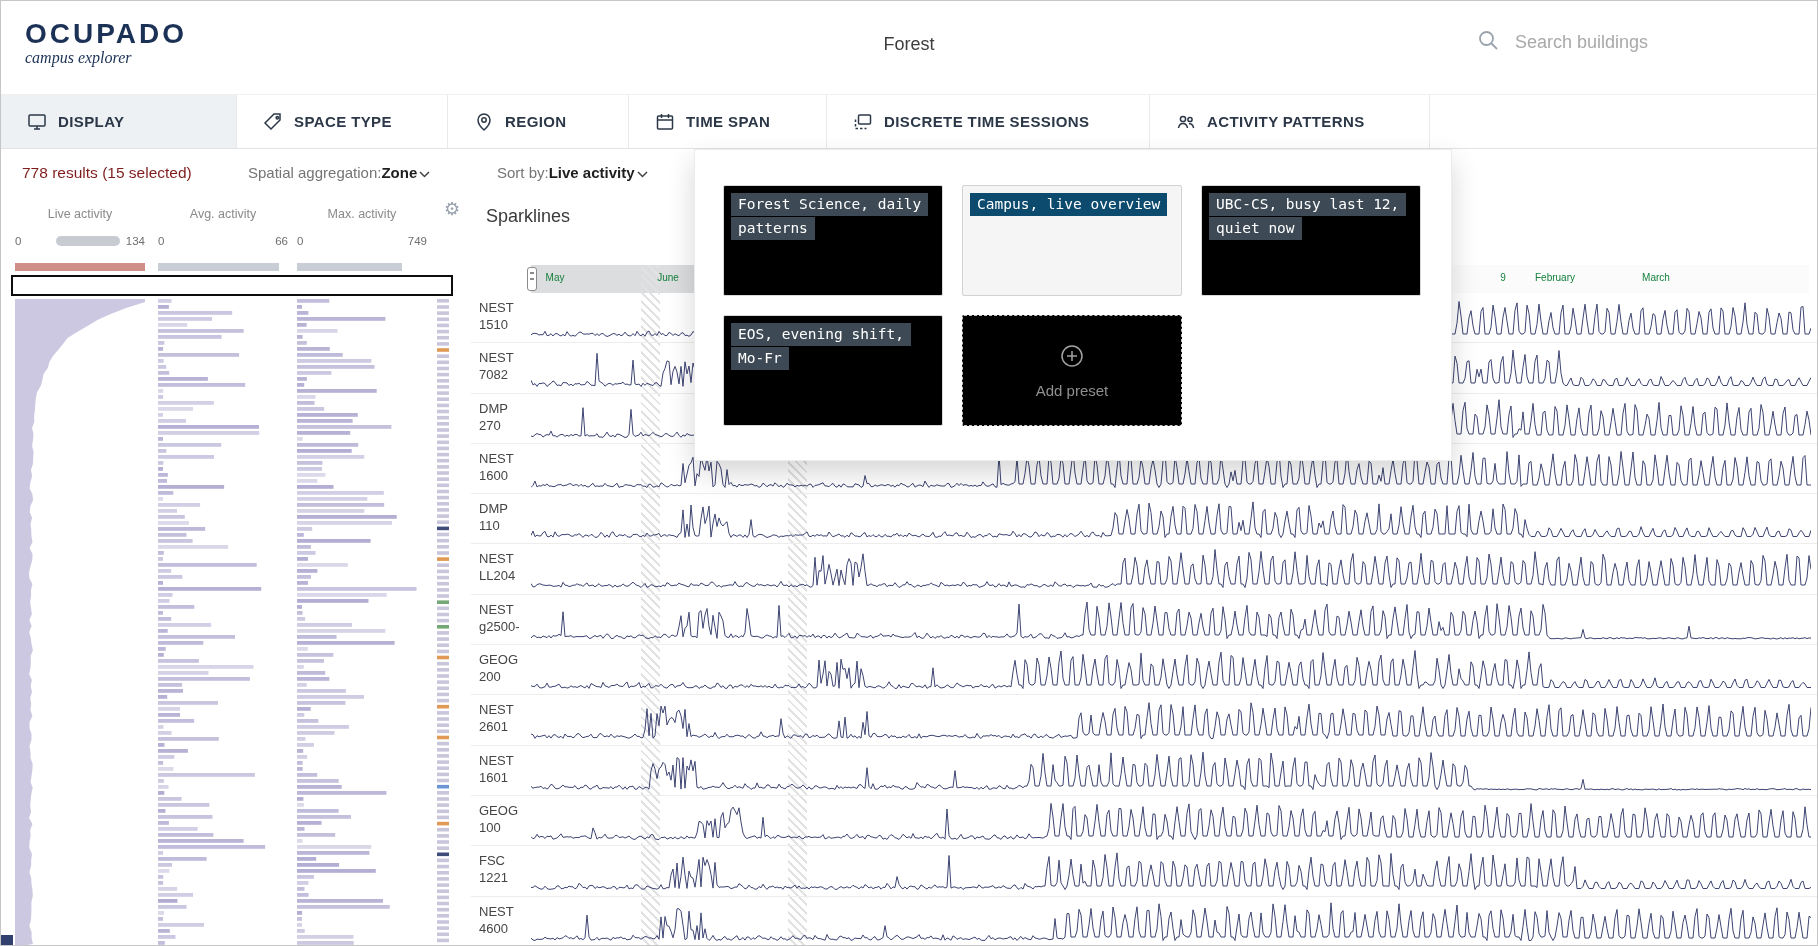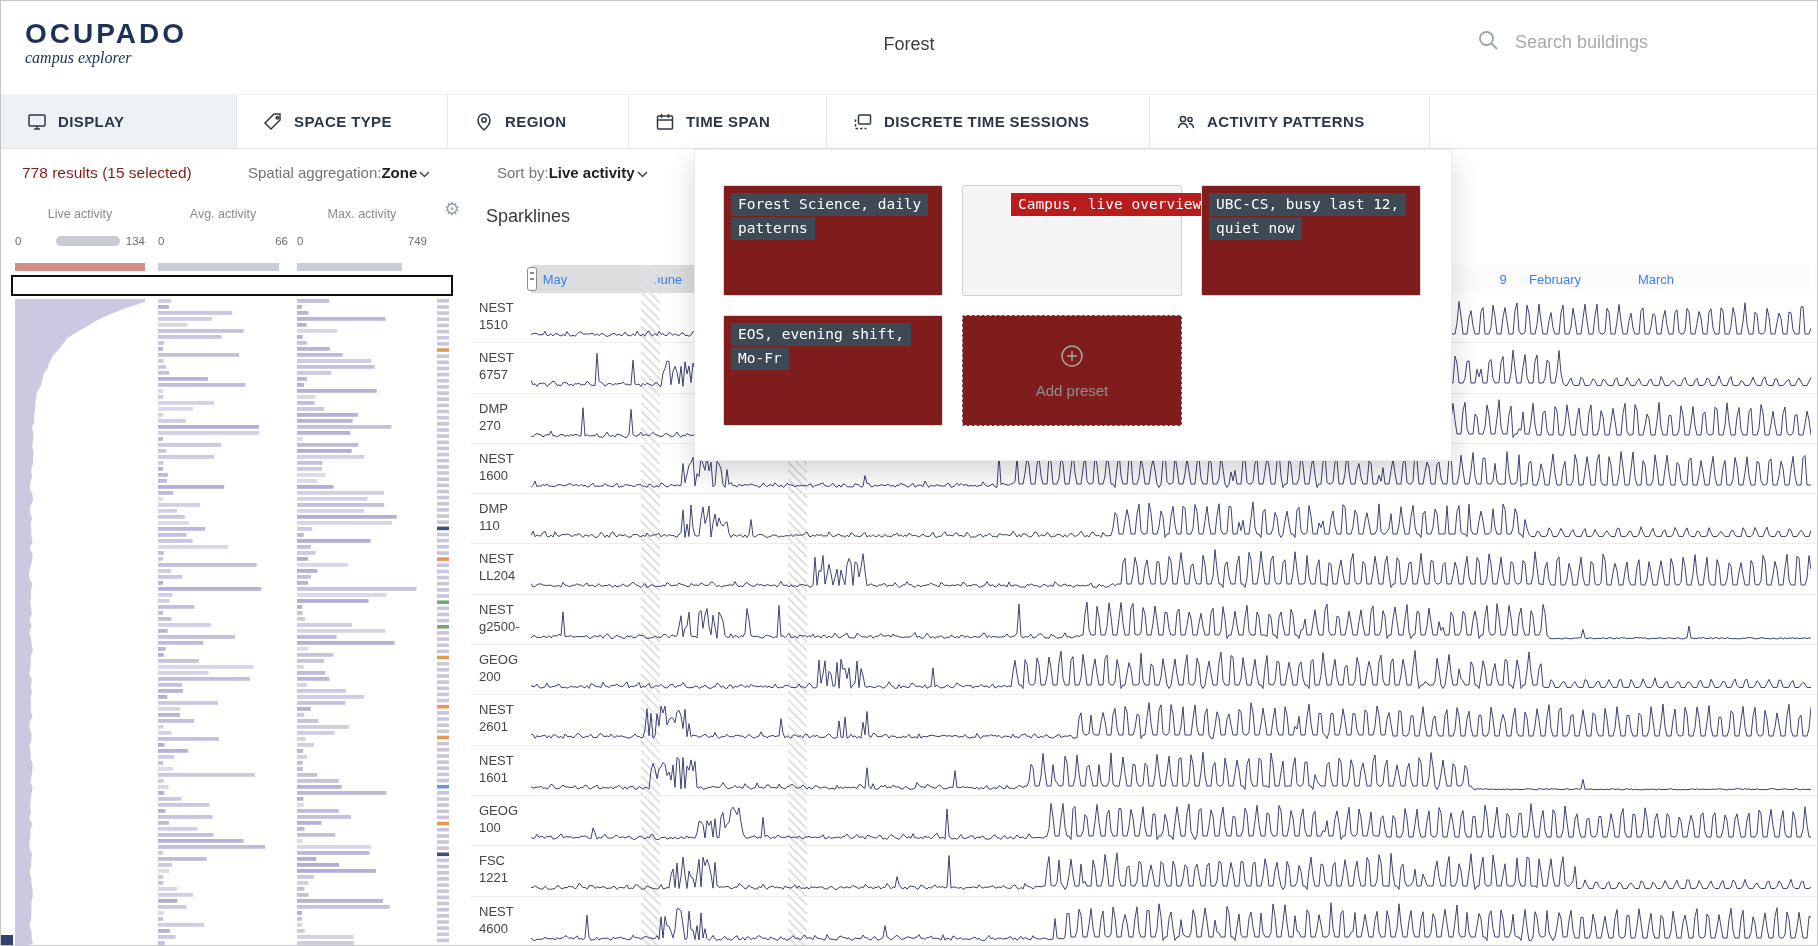--- a/index.html
+++ b/index.html
@@ -38,35 +38,35 @@
   .slider-pill{position:absolute;left:55px;top:235px;width:64px;height:10px;border-radius:5px;background:#c8cbd2;cursor:pointer;}
   .bin-bar{position:absolute;top:262px;height:8px;}
   .brush{position:absolute;left:10px;top:274px;width:442px;height:21px;border:2px solid #0d0d0d;box-sizing:border-box;cursor:move;background:transparent;z-index:2;}
   .gear{position:absolute;left:443px;top:199px;font-size:18px;color:#9aa3ad;cursor:pointer;line-height:18px;}
   .scroll-corner{position:absolute;left:0;top:934px;width:12px;height:12px;background:#31406e;}
 
   
   .spark-title{position:absolute;left:485px;top:205px;font-size:18px;color:#3a3a3a;font-weight:500;}
   .time-band{position:absolute;left:530px;top:264px;right:8px;height:28px;background:#fbfbfb;}
   .time-band .sel{position:absolute;left:0;top:0;width:194px;height:28px;background:#dbdddf;cursor:grab;}
-  .month{position:absolute;top:271px;transform:translateX(-50%);font-size:13px;color:#3b82f6;white-space:nowrap;}
+  .month{position:absolute;top:271px;transform:translateX(-50%);font-size:10px;color:#15803d;white-space:nowrap;}
   .mini-scroll{position:absolute;left:526px;top:266px;width:10px;height:24px;background:#fff;border:1px solid #8b8b8b;
                border-radius:3px;box-sizing:border-box;cursor:pointer;}
   .mini-scroll i{display:block;height:2px;background:#8b8b8b;margin:4px 2px 0 2px;}
   .hatch{position:absolute;top:264px;height:682px;width:19px;z-index:0;
          background:repeating-linear-gradient(45deg,#e2e2e2 0 2px,rgba(255,255,255,0) 2px 6px);}
   .rows{position:absolute;left:470px;top:292px;width:1348px;height:654px;z-index:1;}
   .srow{position:relative;height:50.3px;border-bottom:1px solid #ededed;box-sizing:border-box;cursor:pointer;}
   .srow .lbl{position:absolute;left:8px;top:6px;font-size:13px;color:#454545;line-height:17px;}
   .srow svg{position:absolute;left:60px;top:0;}
 
   
   .presets{position:absolute;left:693px;top:148px;width:756px;height:310px;background:#fff;z-index:50;
            border:1px solid #ececec;box-shadow:0 12px 26px rgba(0,0,0,.16);}
-  .pcard{position:absolute;width:220px;height:111px;border:1px solid #d9d9d9;border-radius:2px;background:#7f1d1d;
+  .pcard{position:absolute;width:220px;height:111px;border:1px solid #d9d9d9;border-radius:2px;background:#000000;
          box-sizing:border-box;cursor:pointer;}
   .pcard.selected{background:#f5f5f5;border-color:#d2d2d2;}
   .pcard .chipwrap{margin:7px;}
   .chip-line{display:inline-block;font-family:"DejaVu Sans Mono",monospace;font-size:14.5px;line-height:20px;
              color:#fff;padding:1px 7px 2px 7px;margin-bottom:1px;white-space:nowrap;}
   .pcard.add{border:1px dashed #c7c7c7;display:flex;flex-direction:column;align-items:center;justify-content:center;gap:9px;}
   .pcard.add .add-label{font-size:15px;color:#8f8f8f;}
 
   .hist-svg{position:absolute;left:8px;top:298px;}
 </style>
@@ -545,21 +545,21 @@
           <div>NEST</div>
           <div>1510</div>
         </div>
         <svg width="1280" height="50">
           <polyline points="0,41.9 2,40.5 4,40.3 6,40.7 8,42.0 10,41.6 12,41.8 14,38.3 16,42.6 18,42.3 20,40.7 22,43.0 24,40.8 26,40.5 28,42.0 30,43.0 32,41.4 34,42.9 36,38.6 38,41.7 40,43.1 42,42.4 44,43.2 46,41.4 48,39.2 50,39.1 52,40.9 54,41.2 56,40.9 58,41.2 60,40.4 62,40.3 64,42.5 66,40.7 68,42.6 70,40.8 72,40.5 74,42.4 76,43.5 78,42.8 80,41.7 82,40.6 84,40.7 86,42.4 88,41.2 90,42.7 92,41.8 94,39.1 96,41.8 98,42.8 100,42.8 102,40.6 104,42.7 106,38.3 108,41.6 110,42.8 112,40.9 114,43.3 116,39.1 118,38.0 120,41.9 122,42.5 124,40.6 126,42.5 128,38.3 130,41.4 132,40.6 134,42.5 136,42.6 138,39.4 140,40.5 142,42.4 144,40.8 146,41.9 148,42.8 150,40.3 152,39.7 154,42.5 156,42.2 158,43.3 160,42.0 162,38.5 164,40.0 166,42.2 168,42.2 170,41.3 172,42.3 174,37.0 176,40.7 178,41.7 180,42.1 182,42.4 184,41.2 186,42.2 188,40.6 190,42.9 192,43.1 194,42.3 196,39.4 198,40.4 200,42.2 202,40.6 204,41.1 206,42.6 208,41.2 210,40.0 212,14.9 214,42.3 216,41.9 218,40.9 220,39.6 222,40.1 224,41.9 226,41.4 228,43.5 230,39.8 232,38.9 234,41.1 236,41.0 238,42.9 240,42.5 242,38.6 244,15.0 246,42.2 248,42.8 250,42.1 252,42.2 254,41.7 256,42.4 258,40.6 260,42.2 262,42.2 264,39.0 266,41.6 268,41.8 270,42.0 272,42.8 274,43.4 276,12.7 278,41.8 280,20.0 282,15.0 284,32.2 286,29.5 288,41.0 290,26.8 292,16.8 294,28.5 296,19.1 298,31.4 300,31.0 302,34.1 304,16.7 306,42.6 308,41.9 310,15.5 312,27.3 314,16.3 316,40.9 318,42.0 320,21.6 322,38.4 324,40.4 326,42.4 328,43.2 330,41.8 332,41.4 334,42.3 336,41.3 338,41.1 340,42.9 342,42.8 344,38.4 346,41.0 348,42.9 350,43.3 352,42.0 354,43.2 356,40.2 358,38.8 360,41.5 362,41.0 364,41.2 366,40.2 368,41.0 370,39.4 372,41.1 374,42.3 376,43.0 378,42.2 380,39.8 382,42.5 384,42.7 386,40.8 388,43.3 390,41.3 392,40.1 394,41.3 396,43.2 398,41.7 400,41.0 402,40.8 404,40.7 406,43.1 408,42.6 410,42.4 412,41.8 414,39.5 416,41.5 418,42.4 420,42.7 422,41.3 424,42.4 426,40.9 428,41.2 430,42.6 432,41.1 434,28.7 436,41.8 438,40.7 440,41.3 442,41.3 444,41.7 446,42.3 448,40.3 450,41.7 452,43.4 454,41.8 456,42.8 458,38.8 460,38.8 462,40.8 464,43.0 466,41.0 468,43.2 470,41.8 472,39.8 474,42.6 476,41.2 478,42.9 480,41.2 482,39.2 484,40.8 486,41.3 488,40.7 490,42.0 492,42.0 494,39.2 496,40.7 498,41.9 500,40.6 502,41.9 504,39.0 506,37.4 508,41.1 510,42.4 512,43.4 514,42.5 516,40.5 518,40.5 520,42.6 522,42.7 524,41.6 526,42.4 528,37.7 530,39.4 532,43.3 534,40.0 536,40.0 538,21.4 540,17.8 542,32.0 544,40.0 546,40.0 548,40.0 550,18.1 552,19.8 554,38.8 556,40.0 558,43.5 560,36.7 562,19.0 564,23.3 566,40.0 568,40.0 570,40.0 572,29.9 574,6.9 576,24.5 578,40.0 580,43.5 582,40.0 584,19.8 586,11.6 588,35.8 590,40.0 592,40.0 594,40.0 596,11.7 598,19.8 600,40.0 602,40.0 604,40.0 606,30.5 608,7.1 610,26.0 612,40.0 614,40.0 616,40.0 618,27.3 620,9.5 622,32.5 624,40.0 626,43.5 628,40.0 630,21.3 632,35.8 634,39.6 636,40.0 638,40.0 640,36.5 642,10.4 644,15.8 646,40.0 648,40.0 650,40.0 652,27.2 654,13.8 656,24.5 658,40.0 660,40.0 662,40.0 664,15.7 666,9.3 668,35.3 670,40.0 672,40.0 674,40.0 676,12.3 678,12.7 680,40.0 682,40.0 684,40.0 686,29.6 688,7.1 690,26.1 692,40.0 694,40.0 696,40.0 698,19.8 700,5.7 702,33.1 704,40.0 706,40.0 708,40.0 710,19.5 712,13.6 714,40.0 716,40.0 718,40.0 720,35.4 722,12.1 724,19.5 726,40.0 728,40.0 730,40.0 732,27.4 734,34.1 736,28.4 738,40.0 740,40.0 742,40.0 744,23.5 746,18.8 748,42.0 750,40.0 752,40.0 754,43.4 756,18.9 758,13.0 760,40.0 762,40.0 764,40.0 766,30.4 768,6.3 770,27.0 772,40.0 774,40.0 776,40.0 778,19.1 780,14.9 782,30.1 784,40.0 786,40.0 788,40.0 790,20.3 792,10.8 794,40.0 796,40.0 798,40.0 800,34.9 802,18.7 804,23.9 806,40.0 808,40.0 810,40.0 812,24.9 814,12.0 816,27.4 818,40.0 820,40.0 822,40.0 824,24.2 826,18.7 828,36.8 830,40.0 832,40.0 834,43.2 836,17.3 838,16.6 840,40.0 842,40.0 844,40.0 846,30.8 848,15.1 850,27.3 852,40.0 854,40.0 856,40.0 858,22.1 860,9.4 862,30.8 864,40.0 866,40.0 868,40.0 870,19.1 872,17.9 874,40.0 876,40.0 878,40.0 880,33.7 882,18.0 884,17.8 886,40.0 888,40.0 890,41.0 892,26.9 894,18.1 896,31.7 898,41.0 900,41.0 902,41.0 904,17.8 906,21.2 908,37.2 910,41.0 912,41.0 914,40.0 916,15.4 918,22.7 920,41.0 922,41.0 924,41.0 926,30.1 928,8.5 930,23.0 932,41.0 934,41.0 936,41.0 938,24.7 940,17.7 942,32.9 944,41.0 946,41.0 948,41.0 950,18.6 952,14.5 954,41.0 956,41.0 958,41.0 960,34.2 962,12.1 964,23.6 966,41.0 968,41.0 970,41.0 972,24.2 974,14.5 976,28.1 978,41.0 980,41.0 982,41.0 984,17.3 986,9.9 988,38.1 990,41.0 992,41.0 994,39.3 996,12.2 998,20.5 1000,41.0 1002,41.0 1004,41.0 1006,31.4 1008,11.1 1010,28.2 1012,41.0 1014,41.0 1016,41.0 1018,27.8 1020,19.5 1022,34.8 1024,41.0 1026,41.0 1028,41.0 1030,19.9 1032,12.1 1034,41.0 1036,41.0 1038,41.0 1040,34.0 1042,15.2 1044,26.7 1046,41.0 1048,41.0 1050,41.0 1052,25.3 1054,11.2 1056,28.0 1058,41.0 1060,41.0 1062,41.0 1064,22.6 1066,11.1 1068,38.4 1070,41.0 1072,41.0 1074,38.9 1076,15.3 1078,19.4 1080,41.0 1082,41.0 1084,41.0 1086,28.3 1088,11.4 1090,28.6 1092,41.0 1094,41.0 1096,41.0 1098,27.5 1100,20.2 1102,35.1 1104,41.0 1106,41.0 1108,41.0 1110,17.8 1112,14.8 1114,41.0 1116,41.0 1118,41.0 1120,33.5 1122,20.7 1124,22.3 1126,41.0 1128,41.0 1130,41.0 1132,25.7 1134,17.4 1136,32.4 1138,41.0 1140,41.0 1142,41.0 1144,19.4 1146,16.8 1148,39.3 1150,41.0 1152,41.0 1154,38.0 1156,15.4 1158,18.8 1160,41.0 1162,41.0 1164,41.0 1166,30.6 1168,18.5 1170,24.9 1172,41.0 1174,41.0 1176,41.0 1178,19.4 1180,15.9 1182,35.0 1184,41.0 1186,41.0 1188,41.0 1190,14.9 1192,18.2 1194,41.0 1196,41.0 1198,41.0 1200,33.5 1202,14.5 1204,22.8 1206,41.0 1208,41.0 1210,41.0 1212,29.1 1214,9.8 1216,31.5 1218,41.0 1220,41.0 1222,41.0 1224,19.2 1226,21.3 1228,40.1 1230,41.0 1232,41.0 1234,38.5 1236,15.3 1238,23.7 1240,41.0 1242,41.0 1244,41.0 1246,29.7 1248,20.0 1250,25.4 1252,41.0 1254,41.0 1256,41.0 1258,19.0 1260,19.9 1262,36.8 1264,41.0 1266,41.0 1268,41.0 1270,14.2 1272,13.5 1274,41.0 1276,41.0 1278,41.0 1280,35.1" fill="none" stroke="#3d4472" stroke-width="1"></polyline>
         </svg>
       </div>
       <div class="srow">
         <div class="lbl">
           <div>NEST</div>
-          <div>6757</div>
+          <div>7082</div>
         </div>
         <svg width="1280" height="50">
           <polyline points="0,37.2 2,41.9 4,40.6 6,43.4 8,40.5 10,40.6 12,39.9 14,40.5 16,43.5 18,41.6 20,40.3 22,37.9 24,39.3 26,42.4 28,42.0 30,42.8 32,39.5 34,39.7 36,39.9 38,42.5 40,41.1 42,42.9 44,40.7 46,41.0 48,40.2 50,42.0 52,41.7 54,41.6 56,38.4 58,39.9 60,42.2 62,42.3 64,42.6 66,10.3 68,37.9 70,39.4 72,40.6 74,43.2 76,41.5 78,40.3 80,40.7 82,42.3 84,40.7 86,41.1 88,40.5 90,40.6 92,39.1 94,41.5 96,41.0 98,41.9 100,41.9 102,17.1 104,41.0 106,41.6 108,41.0 110,43.5 112,40.2 114,42.3 116,40.2 118,41.1 120,41.9 122,42.6 124,40.0 126,39.7 128,42.3 130,43.4 132,30.0 134,25.4 136,18.0 138,18.5 140,41.7 142,28.3 144,23.4 146,29.1 148,40.9 150,23.4 152,43.3 154,18.8 156,30.9 158,23.0 160,39.6 162,20.0 164,26.6 166,19.9 168,31.9 170,41.7 172,26.9 174,27.4 176,30.4 178,43.1 180,42.7 182,40.2 184,42.7 186,41.9 188,42.3 190,42.7 192,41.4 194,37.9 196,40.9 198,40.9 200,41.0 202,42.7 204,39.9 206,39.2 208,42.0 210,43.5 212,42.1 214,42.8 216,39.6 218,37.7 220,41.7 222,43.1 224,43.3 226,40.3 228,37.8 230,40.0 232,41.2 234,42.2 236,43.2 238,40.7 240,38.2 242,40.6 244,41.1 246,41.1 248,41.6 250,39.8 252,40.8 254,42.9 256,42.0 258,40.7 260,39.8 262,38.7 264,40.1 266,41.9 268,41.7 270,42.5 272,40.8 274,41.0 276,42.1 278,41.1 280,40.8 282,41.3 284,41.2 286,39.8 288,41.8 290,43.2 292,42.2 294,40.9 296,39.8 298,38.4 300,42.9 302,42.8 304,41.8 306,41.6 308,37.4 310,40.3 312,40.7 314,42.4 316,41.0 318,40.5 320,42.4 322,41.0 324,43.0 326,41.4 328,42.7 330,38.9 332,40.8 334,43.5 336,43.4 338,40.5 340,41.8 342,41.0 344,40.2 346,43.3 348,42.2 350,41.0 352,41.6 354,38.2 356,43.0 358,41.7 360,42.7 362,42.5 364,38.6 366,42.9 368,13.4 370,42.8 372,40.9 374,43.1 376,41.1 378,39.4 380,41.5 382,40.8 384,25.7 386,42.8 388,37.8 390,42.5 392,42.7 394,41.0 396,42.0 398,41.8 400,40.6 402,43.2 404,41.6 406,15.1 408,42.2 410,38.8 412,40.2 414,41.1 416,43.0 418,41.7 420,40.0 422,38.0 424,39.0 426,40.6 428,41.9 430,42.5 432,40.6 434,37.2 436,40.3 438,41.9 440,43.1 442,43.4 444,21.5 446,40.9 448,40.5 450,41.5 452,42.6 454,42.6 456,39.0 458,38.4 460,43.1 462,42.3 464,42.4 466,41.5 468,40.6 470,20.7 472,43.3 474,42.7 476,40.7 478,40.4 480,41.6 482,40.7 484,42.1 486,42.0 488,42.7 490,38.8 492,39.7 494,40.9 496,41.4 498,40.9 500,40.7 502,43.2 504,41.2 506,43.2 508,40.6 510,41.0 512,39.3 514,38.7 516,41.0 518,40.8 520,42.3 522,41.4 524,42.9 526,38.2 528,41.5 530,43.2 532,41.8 534,42.2 536,39.7 538,42.0 540,42.9 542,40.7 544,40.9 546,42.0 548,36.7 550,40.5 552,41.4 554,42.4 556,43.3 558,42.5 560,38.2 562,40.0 564,40.7 566,42.6 568,41.5 570,37.4 572,39.3 574,42.0 576,40.6 578,42.3 580,42.8 582,41.9 584,39.1 586,42.1 588,40.0 590,40.0 592,22.6 594,18.6 596,30.1 598,40.0 600,40.0 602,40.0 604,21.4 606,16.6 608,38.9 610,40.0 612,40.0 614,37.4 616,17.1 618,15.0 620,40.0 622,43.5 624,40.0 626,30.5 628,6.5 630,39.8 632,40.0 634,40.0 636,40.0 638,19.7 640,10.7 642,34.0 644,43.5 646,40.0 648,40.0 650,21.6 652,14.5 654,40.0 656,40.0 658,40.0 660,33.7 662,5.8 664,23.8 666,40.0 668,40.0 670,40.0 672,24.3 674,8.0 676,30.3 678,40.0 680,40.0 682,40.0 684,18.9 686,13.2 688,39.2 690,40.0 692,40.0 694,37.0 696,15.1 698,23.6 700,40.0 702,40.0 704,40.0 706,27.8 708,18.2 710,29.1 712,40.0 714,40.0 716,40.0 718,19.7 720,12.9 722,34.2 724,40.0 726,40.0 728,40.0 730,19.2 732,15.0 734,40.0 736,40.0 738,40.0 740,32.9 742,14.1 744,21.9 746,40.0 748,40.0 750,40.0 752,27.3 754,16.6 756,31.7 758,40.0 760,40.0 762,40.0 764,13.2 766,12.2 768,39.6 770,40.0 772,40.0 774,36.7 776,9.1 778,18.1 780,40.0 782,40.0 784,40.0 786,30.3 788,6.5 790,25.2 792,40.0 794,40.0 796,40.0 798,22.3 800,11.3 802,35.4 804,40.0 806,40.0 808,40.0 810,20.0 812,20.0 814,40.0 816,40.0 818,40.0 820,31.3 822,8.1 824,24.6 826,40.0 828,40.0 830,40.0 832,23.9 834,12.1 836,32.3 838,40.0 840,40.0 842,40.0 844,14.5 846,16.5 848,40.0 850,40.0 852,40.0 854,35.2 856,7.1 858,17.6 860,40.0 862,40.0 864,40.0 866,28.6 868,8.5 870,24.5 872,40.0 874,40.0 876,40.0 878,20.9 880,19.0 882,36.0 884,40.0 886,40.0 888,39.6 890,10.1 892,20.7 894,40.0 896,40.0 898,40.0 900,32.5 902,16.5 904,23.4 906,40.0 908,43.5 910,40.0 912,25.8 914,18.7 916,30.0 918,40.0 920,40.0 922,40.0 924,13.1 926,20.2 928,40.0 930,40.0 932,40.0 934,35.4 936,18.6 938,17.8 940,40.0 942,40.0 944,40.0 946,26.3 948,33.8 950,26.1 952,40.0 954,40.0 956,40.0 958,19.1 960,16.5 962,35.6 964,40.0 966,40.0 968,39.3 970,19.2 972,13.4 974,40.0 976,40.0 978,40.0 980,30.4 982,7.1 984,25.8 986,40.0 988,40.0 990,40.0 992,24.3 994,11.5 996,33.8 998,40.0 1000,40.0 1002,40.0 1004,18.2 1006,12.1 1008,40.0 1010,40.0 1012,40.0 1014,35.6 1016,17.2 1018,18.9 1020,40.0 1022,40.0 1024,40.0 1026,28.7 1028,7.6 1030,30.2 1032,40.0 1034,42.5 1036,42.5 1038,38.6 1040,35.0 1042,41.6 1044,42.5 1046,42.5 1048,42.2 1050,34.3 1052,36.3 1054,42.5 1056,42.5 1058,42.5 1060,40.3 1062,35.8 1064,37.7 1066,42.5 1068,42.5 1070,42.5 1072,36.4 1074,37.3 1076,41.0 1078,42.5 1080,42.5 1082,42.5 1084,36.3 1086,35.3 1088,42.5 1090,42.5 1092,42.5 1094,40.7 1096,34.6 1098,38.7 1100,42.5 1102,42.5 1104,42.5 1106,38.5 1108,35.7 1110,40.5 1112,42.5 1114,42.5 1116,42.5 1118,37.4 1120,36.1 1122,41.7 1124,42.5 1126,42.5 1128,42.2 1130,33.5 1132,37.7 1134,42.5 1136,42.5 1138,42.5 1140,40.0 1142,37.5 1144,39.8 1146,42.5 1148,42.5 1150,42.5 1152,36.7 1154,34.3 1156,40.7 1158,42.5 1160,42.5 1162,42.5 1164,37.6 1166,35.3 1168,42.5 1170,42.5 1172,42.5 1174,40.7 1176,35.0 1178,36.4 1180,42.5 1182,42.5 1184,42.5 1186,38.9 1188,32.9 1190,39.3 1192,42.5 1194,42.5 1196,42.5 1198,36.7 1200,33.7 1202,42.1 1204,42.5 1206,42.5 1208,42.0 1210,37.6 1212,38.7 1214,42.5 1216,42.5 1218,42.5 1220,39.4 1222,34.2 1224,39.3 1226,42.5 1228,42.5 1230,42.5 1232,36.2 1234,33.9 1236,41.4 1238,42.5 1240,42.5 1242,42.5 1244,36.0 1246,36.5 1248,42.5 1250,42.5 1252,42.5 1254,40.6 1256,37.6 1258,36.6 1260,42.5 1262,42.5 1264,42.5 1266,38.1 1268,34.8 1270,38.9 1272,42.5 1274,42.5 1276,42.5 1278,38.2 1280,34.5" fill="none" stroke="#3d4472" stroke-width="1"></polyline>
         </svg>
       </div>
       <div class="srow">
         <div class="lbl">
           <div>DMP</div>
           <div>270</div>
         </div>
@@ -657,21 +657,21 @@
           <polyline points="0,41.1 2,43.0 4,43.5 6,42.1 8,42.4 10,42.3 12,42.0 14,40.2 16,41.5 18,41.7 20,41.9 22,41.2 24,43.0 26,40.6 28,41.9 30,41.5 32,40.8 34,38.8 36,39.3 38,41.4 40,40.6 42,42.0 44,40.8 46,38.8 48,42.2 50,41.5 52,42.7 54,40.8 56,18.1 58,39.9 60,43.1 62,42.8 64,42.4 66,40.3 68,43.1 70,41.7 72,41.3 74,41.5 76,41.0 78,42.1 80,43.2 82,40.3 84,41.6 86,40.8 88,40.9 90,39.9 92,41.7 94,41.2 96,42.9 98,42.4 100,42.0 102,38.2 104,40.5 106,40.8 108,40.7 110,42.3 112,40.8 114,39.6 116,39.8 118,41.2 120,40.8 122,41.9 124,41.6 126,38.6 128,42.2 130,19.9 132,41.1 134,19.5 136,28.7 138,29.3 140,34.4 142,40.8 144,32.5 146,11.8 148,11.8 150,14.3 152,28.0 154,42.7 156,41.3 158,14.2 160,32.7 162,33.2 164,42.6 166,28.6 168,43.0 170,15.9 172,41.0 174,31.8 176,41.4 178,43.4 180,41.7 182,38.4 184,42.0 186,43.4 188,42.4 190,43.2 192,40.9 194,39.4 196,42.4 198,41.9 200,43.3 202,41.9 204,40.1 206,38.7 208,42.8 210,42.3 212,40.5 214,43.1 216,39.9 218,40.2 220,42.7 222,40.7 224,42.2 226,40.0 228,38.6 230,39.9 232,41.4 234,41.0 236,42.3 238,42.6 240,39.7 242,41.8 244,41.8 246,43.4 248,42.2 250,39.7 252,42.1 254,41.7 256,43.3 258,42.3 260,40.9 262,38.6 264,41.4 266,41.2 268,42.0 270,42.4 272,39.3 274,38.2 276,41.3 278,40.8 280,41.1 282,42.6 284,38.4 286,41.0 288,41.6 290,41.8 292,42.6 294,43.2 296,37.5 298,41.4 300,42.3 302,42.2 304,42.8 306,42.9 308,39.9 310,39.0 312,40.6 314,40.6 316,41.7 318,40.7 320,43.4 322,42.7 324,40.9 326,41.5 328,41.4 330,41.7 332,38.0 334,40.9 336,40.6 338,42.5 340,43.0 342,40.7 344,39.6 346,42.8 348,42.9 350,41.9 352,40.6 354,28.7 356,39.7 358,40.9 360,42.9 362,41.4 364,39.6 366,38.3 368,39.9 370,42.1 372,42.4 374,41.2 376,40.0 378,40.0 380,40.8 382,41.5 384,40.8 386,39.9 388,37.6 390,41.4 392,41.0 394,42.4 396,40.6 398,40.7 400,38.9 402,41.7 404,41.1 406,41.3 408,41.9 410,43.1 412,37.8 414,43.2 416,40.9 418,41.8 420,43.3 422,38.9 424,40.1 426,42.3 428,41.4 430,40.7 432,42.5 434,41.8 436,42.0 438,42.6 440,41.7 442,40.9 444,40.0 446,42.4 448,41.2 450,43.1 452,43.4 454,43.4 456,40.8 458,38.4 460,41.8 462,40.6 464,42.9 466,41.6 468,41.0 470,41.2 472,42.1 474,41.5 476,41.5 478,40.3 480,39.7 482,42.7 484,40.8 486,43.5 488,41.2 490,39.4 492,42.3 494,40.5 496,41.7 498,42.4 500,42.7 502,38.7 504,41.0 506,41.4 508,42.2 510,41.9 512,41.1 514,41.1 516,41.8 518,42.7 520,42.4 522,42.0 524,21.6 526,40.6 528,41.7 530,41.4 532,42.2 534,40.0 536,16.5 538,16.7 540,40.0 542,40.0 544,40.0 546,34.1 548,12.3 550,18.0 552,40.0 554,40.0 556,40.0 558,27.9 560,11.5 562,30.9 564,40.0 566,40.0 568,40.0 570,22.5 572,14.1 574,38.4 576,40.0 578,40.0 580,37.0 582,10.0 584,20.2 586,40.0 588,40.0 590,40.0 592,25.7 594,17.5 596,25.9 598,40.0 600,40.0 602,40.0 604,21.5 606,9.8 608,34.4 610,40.0 612,40.0 614,40.0 616,13.7 618,13.3 620,40.0 622,40.0 624,40.0 626,31.9 628,6.8 630,19.5 632,43.5 634,40.0 636,40.0 638,21.4 640,15.0 642,31.4 644,43.5 646,40.0 648,40.0 650,22.6 652,37.0 654,38.9 656,40.0 658,40.0 660,35.8 662,12.8 664,19.6 666,40.0 668,40.0 670,40.0 672,26.0 674,11.0 676,24.0 678,40.0 680,40.0 682,40.0 684,23.0 686,35.0 688,36.1 690,40.0 692,40.0 694,40.0 696,9.5 698,16.3 700,40.0 702,40.0 704,43.5 706,30.0 708,17.0 710,37.5 712,40.0 714,40.0 716,40.0 718,21.4 720,15.0 722,29.9 724,40.0 726,40.0 728,40.0 730,15.9 732,35.9 734,39.6 736,40.0 738,40.0 740,35.5 742,6.9 744,19.3 746,40.0 748,40.0 750,40.0 752,24.6 754,7.7 756,26.1 758,40.0 760,40.0 762,40.0 764,18.7 766,34.0 768,35.2 770,40.0 772,40.0 774,40.0 776,12.9 778,16.4 780,40.0 782,40.0 784,40.0 786,31.9 788,17.7 790,27.6 792,40.0 794,40.0 796,40.0 798,37.4 800,5.8 802,31.4 804,40.0 806,40.0 808,40.0 810,16.2 812,13.6 814,40.0 816,40.0 818,40.0 820,35.3 822,34.5 824,15.5 826,40.0 828,40.0 830,40.0 832,30.0 834,17.4 836,29.1 838,40.0 840,40.0 842,40.0 844,23.2 846,14.4 848,35.0 850,40.0 852,40.0 854,39.7 856,13.8 858,22.3 860,40.0 862,40.0 864,40.0 866,31.0 868,6.8 870,27.1 872,40.0 874,40.0 876,40.0 878,23.7 880,13.5 882,33.7 884,40.0 886,40.0 888,40.0 890,22.2 892,14.8 894,40.0 896,40.0 898,40.0 900,35.7 902,16.7 904,21.6 906,40.0 908,40.0 910,40.0 912,25.8 914,12.3 916,26.6 918,40.0 920,40.0 922,40.0 924,24.6 926,8.0 928,36.7 930,40.0 932,40.0 934,39.3 936,15.4 938,35.7 940,40.0 942,40.0 944,40.0 946,29.1 948,16.5 950,21.7 952,40.0 954,40.0 956,43.5 958,18.7 960,13.8 962,31.6 964,40.0 966,40.0 968,40.0 970,12.8 972,21.3 974,40.0 976,40.0 978,40.0 980,34.7 982,17.4 984,38.7 986,40.0 988,40.0 990,43.5 992,29.4 994,12.4 996,30.4 998,43.5 1000,43.5 1002,40.0 1004,14.7 1006,20.1 1008,36.5 1010,40.0 1012,40.0 1014,38.9 1016,13.6 1018,35.4 1020,40.0 1022,43.5 1024,40.0 1026,29.0 1028,15.6 1030,21.3 1032,40.0 1034,40.0 1036,40.0 1038,23.2 1040,13.4 1042,33.4 1044,41.0 1046,41.0 1048,41.0 1050,20.4 1052,20.2 1054,41.0 1056,41.0 1058,41.0 1060,35.2 1062,17.1 1064,26.3 1066,41.0 1068,41.0 1070,41.0 1072,30.1 1074,19.3 1076,31.7 1078,41.0 1080,41.0 1082,41.0 1084,20.8 1086,12.5 1088,38.8 1090,41.0 1092,41.0 1094,39.1 1096,18.3 1098,18.9 1100,41.0 1102,41.0 1104,41.0 1106,29.0 1108,11.8 1110,25.6 1112,41.0 1114,41.0 1116,41.0 1118,26.6 1120,16.3 1122,35.2 1124,41.0 1126,41.0 1128,41.0 1130,18.4 1132,21.0 1134,41.0 1136,41.0 1138,41.0 1140,34.5 1142,14.2 1144,27.1 1146,41.0 1148,41.0 1150,41.0 1152,25.4 1154,18.0 1156,28.4 1158,41.0 1160,41.0 1162,41.0 1164,19.6 1166,11.6 1168,39.4 1170,41.0 1172,41.0 1174,39.0 1176,17.0 1178,20.7 1180,41.0 1182,41.0 1184,41.0 1186,31.1 1188,17.6 1190,29.6 1192,41.0 1194,41.0 1196,41.0 1198,22.3 1200,11.3 1202,33.9 1204,41.0 1206,41.0 1208,41.0 1210,22.0 1212,13.3 1214,41.0 1216,41.0 1218,41.0 1220,35.6 1222,19.9 1224,26.3 1226,41.0 1228,41.0 1230,41.0 1232,28.0 1234,15.9 1236,30.9 1238,41.0 1240,41.0 1242,41.0 1244,19.5 1246,10.8 1248,39.8 1250,41.0 1252,41.0 1254,37.7 1256,15.0 1258,22.7 1260,41.0 1262,41.0 1264,41.0 1266,30.6 1268,15.2 1270,28.4 1272,41.0 1274,41.0 1276,41.0 1278,19.3 1280,20.5" fill="none" stroke="#3d4472" stroke-width="1"></polyline>
         </svg>
       </div>
     </div>
 
   <div class="presets" id="presets">
       <div class="pcard" style="left: 28px; top: 35px;">
         <div class="chipwrap"><span class="chip-line" style="background: rgb(61, 74, 85);">Forest Science, daily</span><br><span class="chip-line" style="background: rgb(61, 74, 85);">patterns</span><br></div>
       </div>
       <div class="pcard selected" style="left: 267px; top: 35px;">
-        <div class="chipwrap"><span class="chip-line" style="background: #b91c1c; margin-left: 41px;">Campus, live overview</span><br></div>
+        <div class="chipwrap"><span class="chip-line" style="background: #0c4a6e;">Campus, live overview</span><br></div>
       </div>
       <div class="pcard" style="left: 506px; top: 35px;">
         <div class="chipwrap"><span class="chip-line" style="background: rgb(61, 74, 85);">UBC-CS, busy last 12,</span><br><span class="chip-line" style="background: rgb(61, 74, 85);">quiet now</span><br></div>
       </div>
       <div class="pcard" style="left: 28px; top: 165px;">
         <div class="chipwrap"><span class="chip-line" style="background: rgb(61, 74, 85);">EOS, evening shift,</span><br><span class="chip-line" style="background: rgb(61, 74, 85);">Mo-Fr</span><br></div>
       </div>
       <div class="pcard add" style="left: 267px; top: 165px;">
         <span><svg width="26" height="26" viewBox="0 0 26 26" fill="none" stroke="#a3a3a3" stroke-width="1.5">
             <circle cx="13" cy="13" r="10"></circle>

